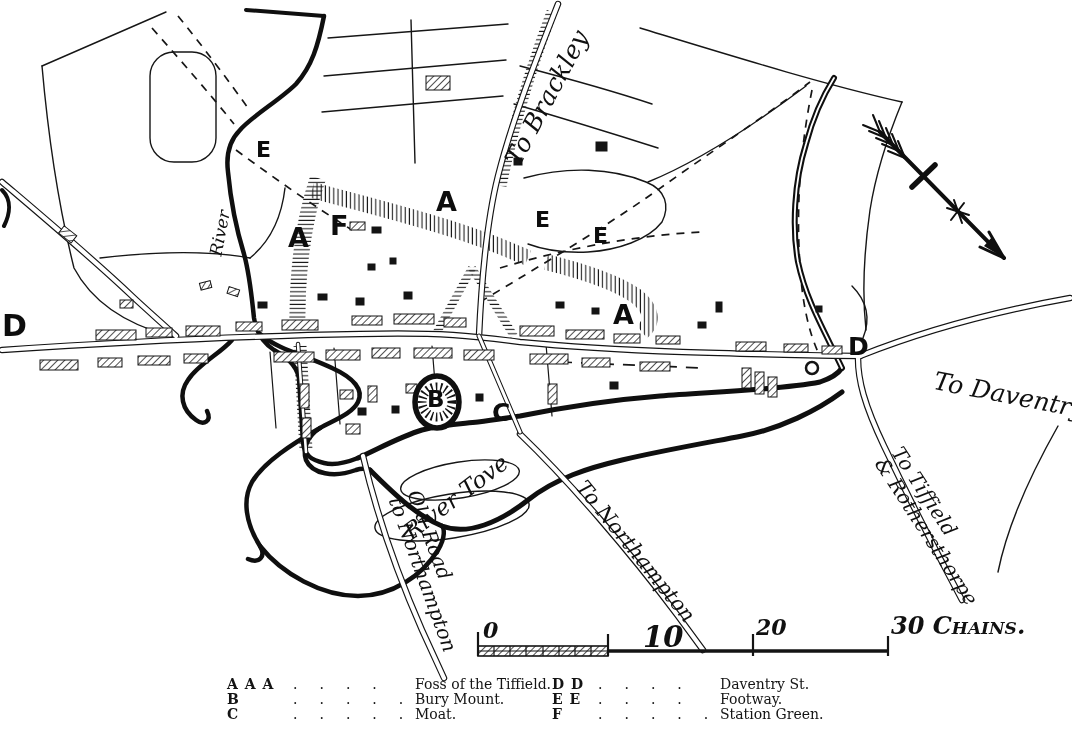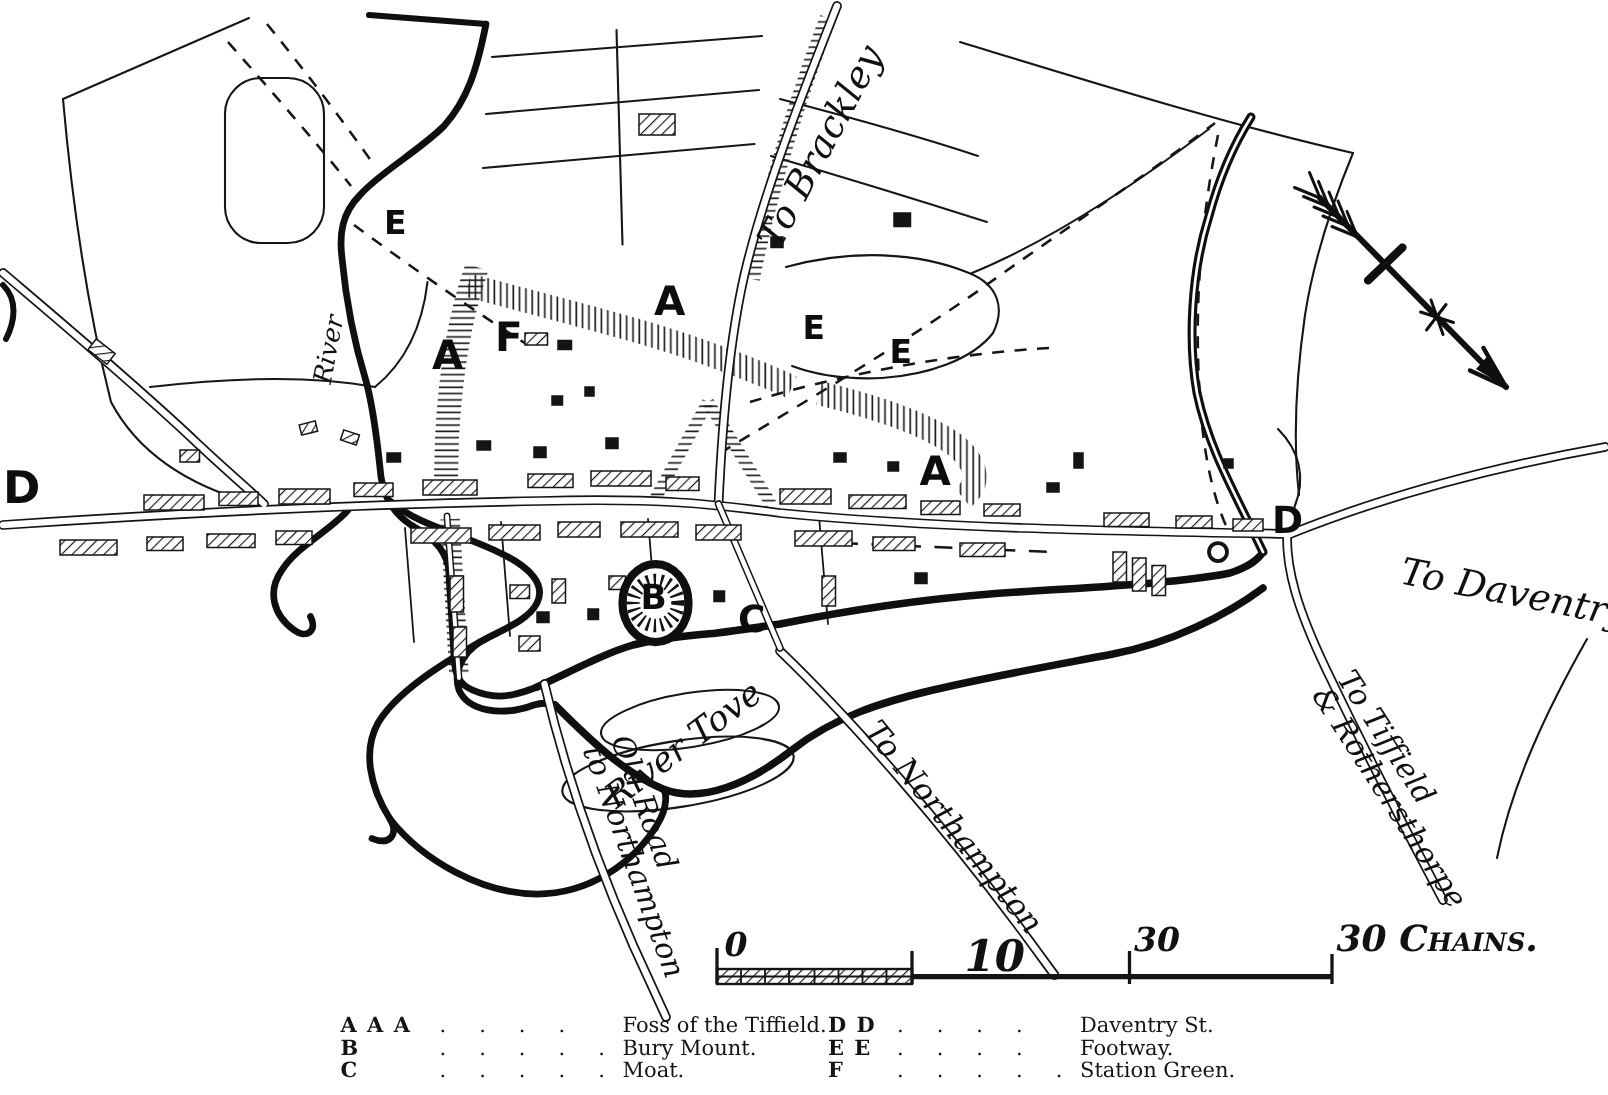--- a/index.html
+++ b/index.html
@@ -284,21 +284,21 @@
       <div class="map-letter" style="left: 436px; top: 188px; font-size: 27px;">A</div>
       <div class="map-letter" style="left: 535px; top: 209px; font-size: 22px;">E</div>
       <div class="map-letter" style="left: 593px; top: 225px; font-size: 22px;">E</div>
       <div class="map-letter" style="left: 613px; top: 301px; font-size: 27px;">A</div>
       <div class="map-letter" style="left: 2px; top: 311px; font-size: 30px;">D</div>
       <div class="map-letter" style="left: 848px; top: 334px; font-size: 25px;">D</div>
       <div class="map-letter" style="left: 427px; top: 388px; font-size: 23px;">B</div>
       <div class="map-letter" style="left: 492px; top: 400px; font-size: 25px;">C</div>
       <div class="scale-num" style="left: 483px; top: 617px; font-size: 22px;">0</div>
       <div class="scale-num" style="left: 611px; top: 620px; font-size: 29px; margin-left: 32px;">10</div>
-      <div class="scale-num" style="left: 756px; top: 614px; font-size: 22px;">30</div>
+      <div class="scale-num" style="left: 756px; top: 614px; font-size: 22px;">20</div>
       <div class="scale-num" style="left: 891px; top: 611px; font-size: 24px;">30 Chains.</div>
     </div>
 
 <div id="legend">
   <div class="lg-col left" id="legend-left">
         <div class="lg-row">
           <span class="lg-key">A A A</span>
           <span class="lg-dots">....</span>
           <span class="lg-val">Foss of the Tiffield.</span>
         </div>

